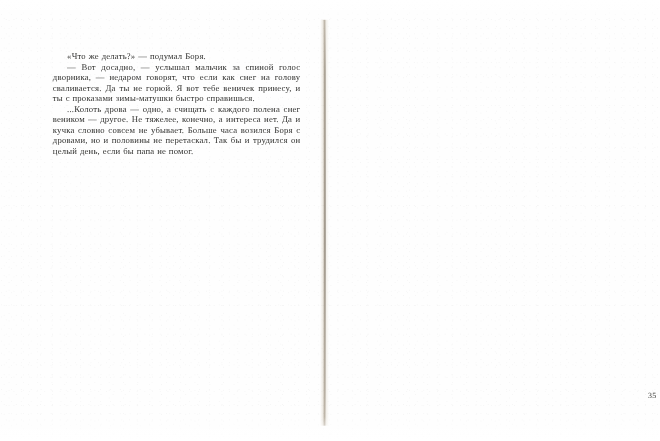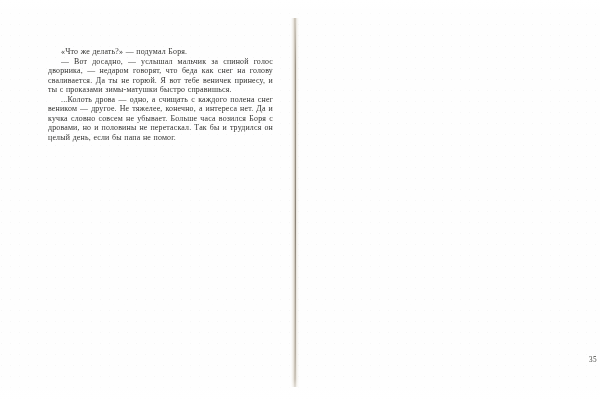--- a/index.html
+++ b/index.html
@@ -122,21 +122,21 @@
 </head>
 <body>
 
 <div id="scan">
 
   <div class="paper-tone"></div>
 
   <div class="page page-left">
     <div class="column col-left">
       <p>«Что же делать?» — подумал Боря.</p>
-      <p>— Вот досадно, — услышал мальчик за спиной голос дворника, — недаром говорят, что беда как снег на голову сваливается. Да ты не горюй. Я вот тебе веничек принесу, и ты с проказами зимы-матушки быстро справишься.</p>
+      <p>— Вот досадно, — услышал мальчик за спиной голос дворника, — недаром говорят, что если как снег на голову сваливается. Да ты не горюй. Я вот тебе веничек принесу, и ты с проказами зимы-матушки быстро справишься.</p>
       <p>...Колоть дрова — одно, а счищать с каждого полена снег веником — другое. Не тяжелее, конечно, а интереса нет. Да и кучка словно совсем не убывает. Больше часа возился Боря с дровами, но и половины не перетаскал. Так бы и трудился он целый день, если бы папа не помог.</p>
     </div>
   </div>
 
   <div class="gutter"></div>
   <div class="gutter-line"></div>
 
   <div class="page page-right">
 
     <div class="folio">35</div>

